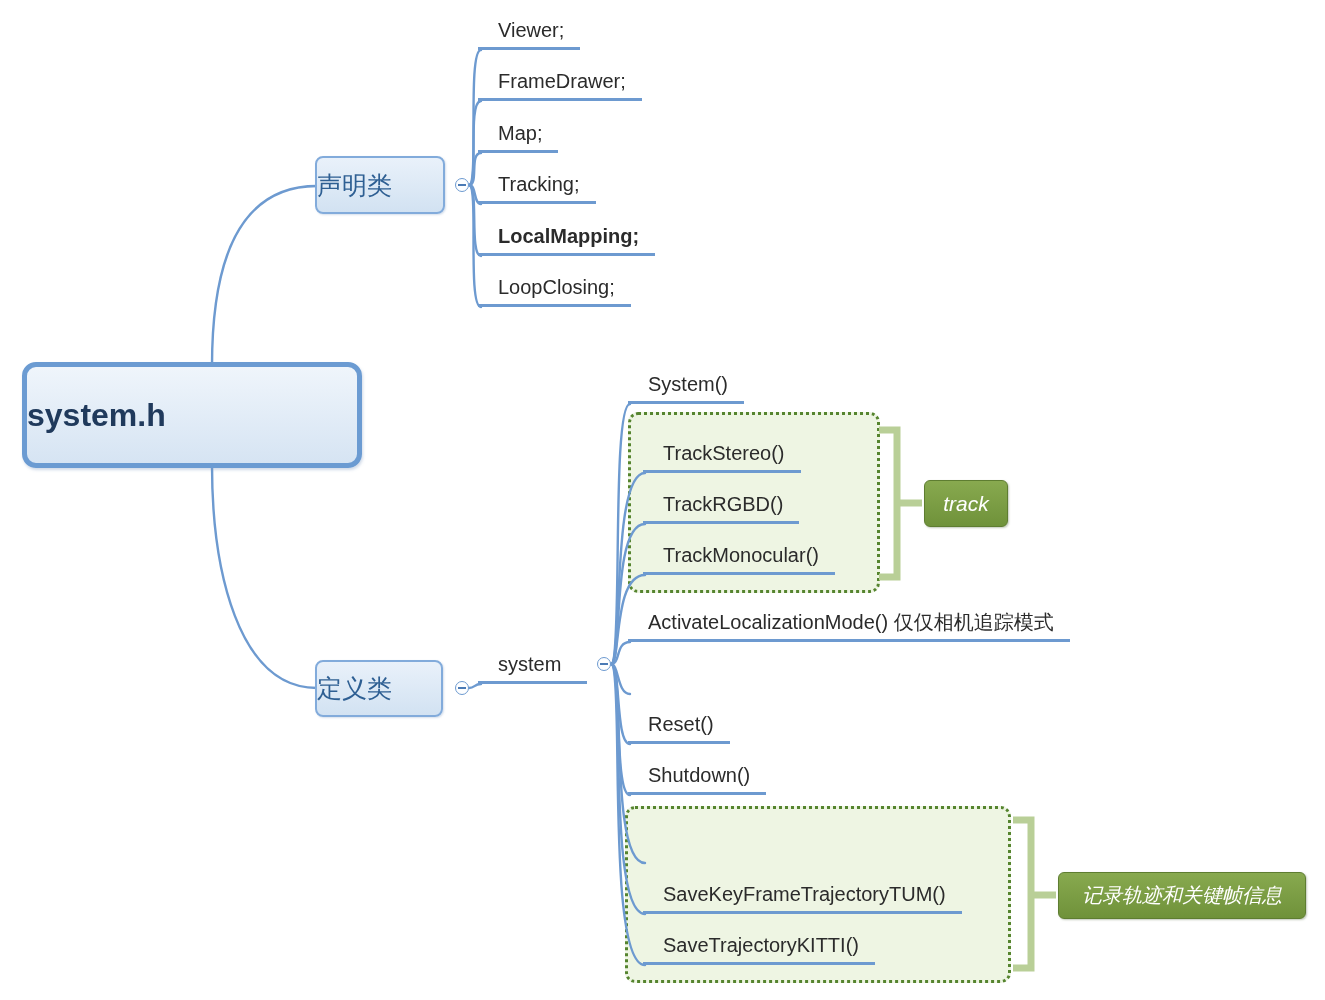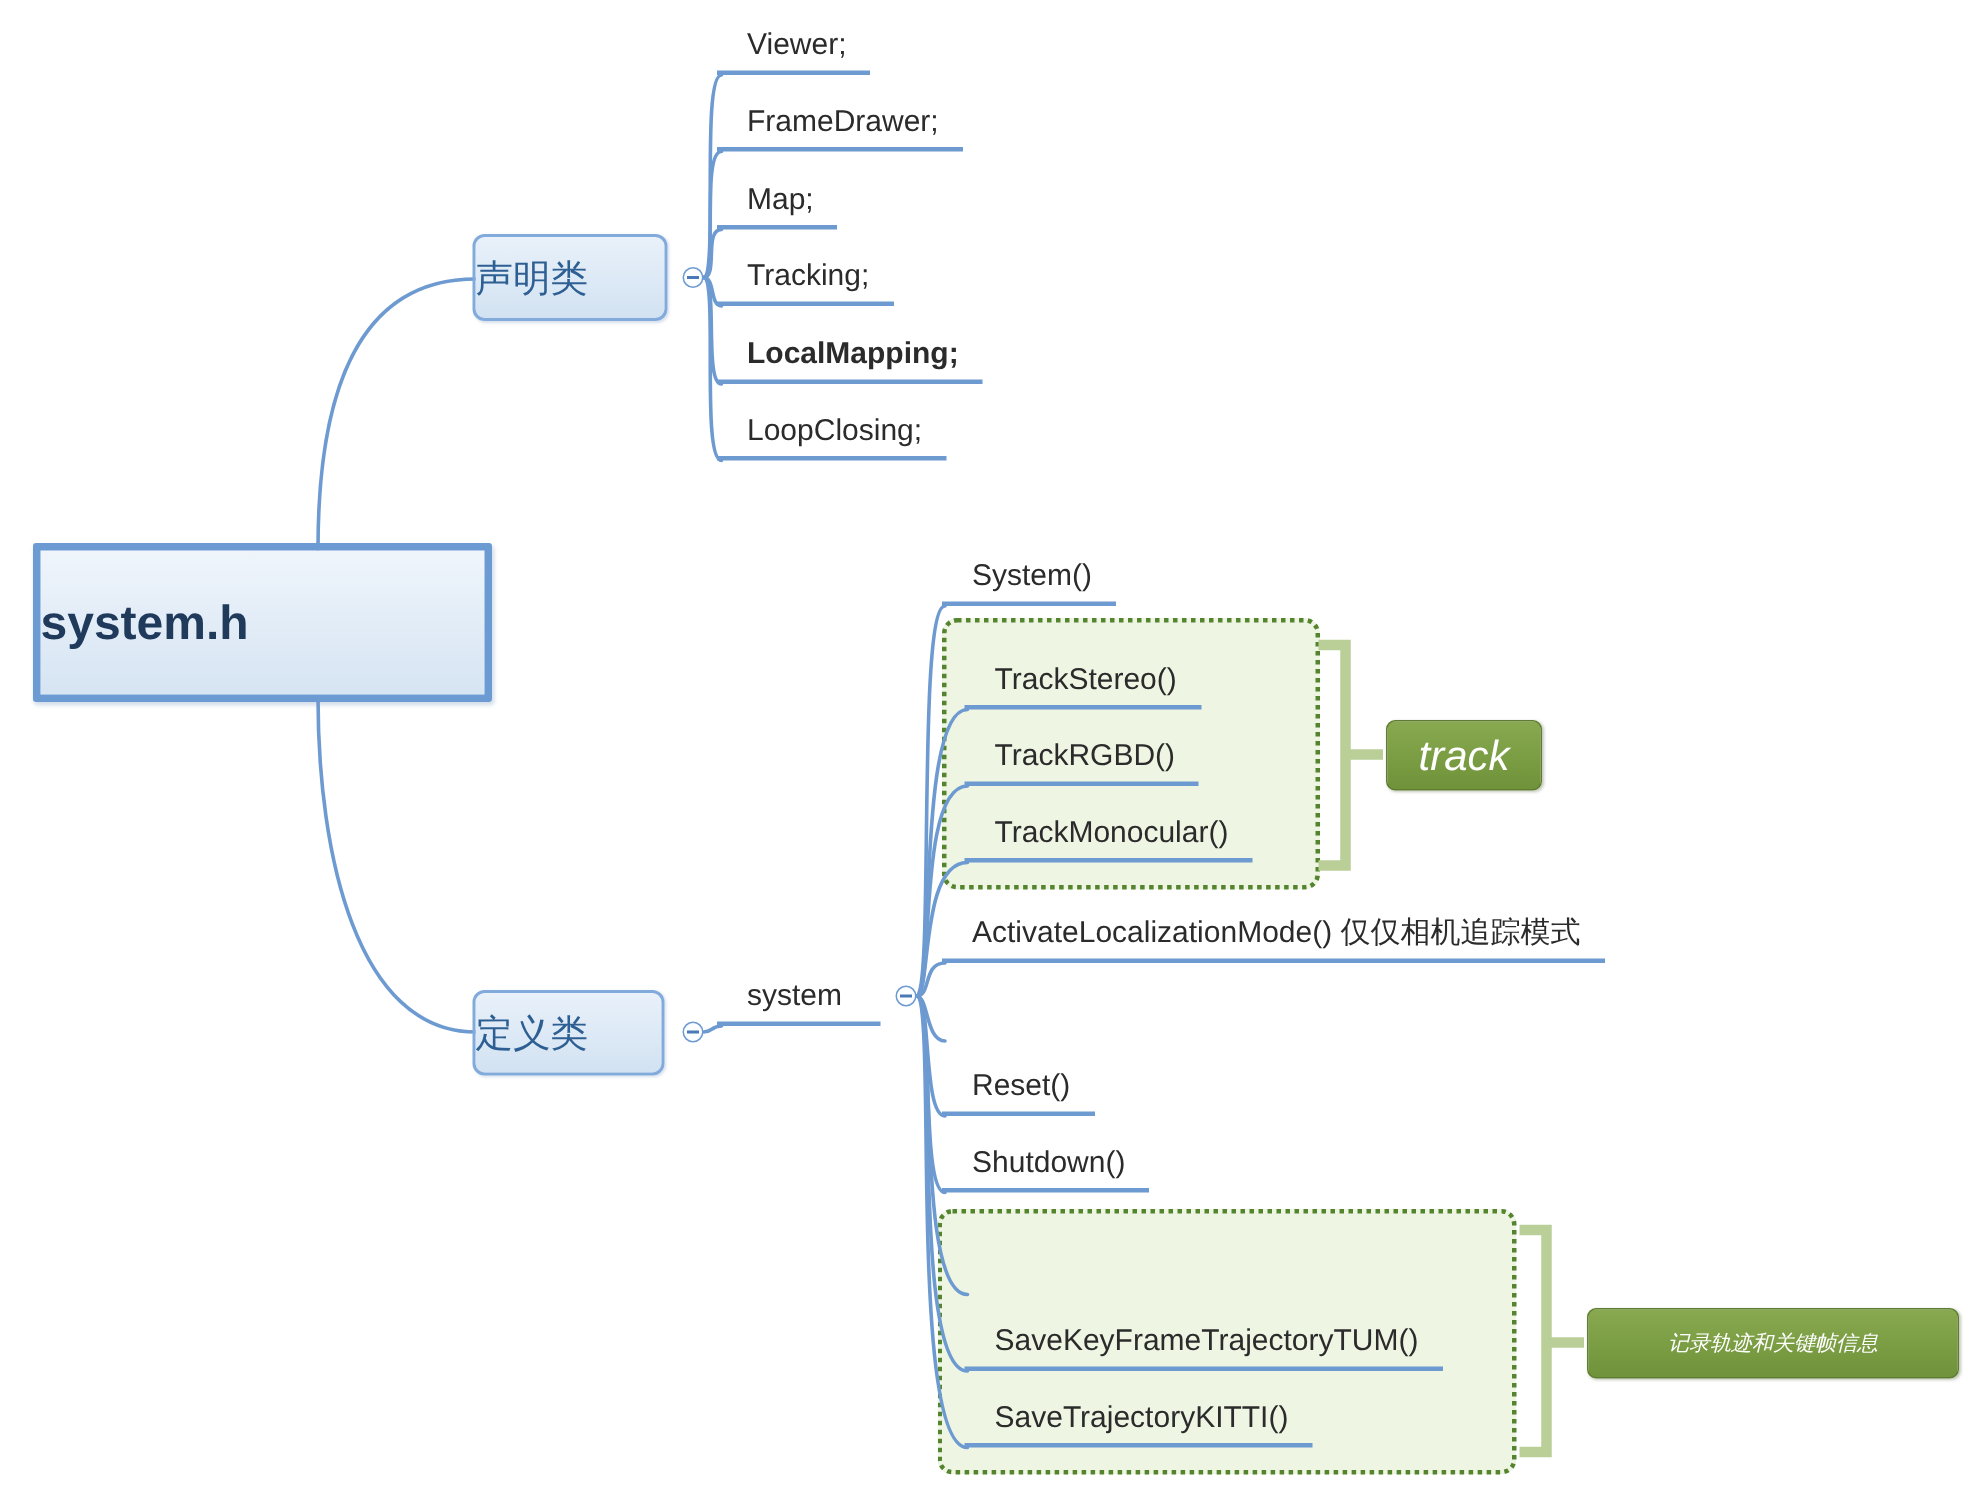--- a/index.html
+++ b/index.html
@@ -22,22 +22,22 @@
     padding:0 16px 4px 20px;
     border-bottom:3px solid #6d9ad0;
     white-space:nowrap;
   }
 
   .topic {
     position:absolute; z-index:4;
     display:flex; align-items:center; justify-content:flex-start;
   }
   .root-node {
-    left:22px; top:362px; width:306px; height:106px;
-    border:5px solid #6b9bd2; border-radius:2px;
+    left:22px; top:362px; width:340px; height:106px;
+    border:5px solid #6b9bd2; border-radius:14px;
     background:linear-gradient(180deg,#eff5fb 0%, #d6e4f3 100%);
     font-size:32px; font-weight:bold; color:#203a5c;
     box-shadow:1px 2px 3px rgba(120,150,190,.35);
   }
   .branch-node {
     border:2px solid #82abdb; border-radius:8px;
     background:linear-gradient(180deg,#e9f1fa,#d2e2f2);
     font-size:25px; color:#2e5f93;
     box-shadow:1px 1px 2px rgba(120,150,190,.3);
   }
@@ -45,22 +45,22 @@
   #define-node  { left:315px; top:660px; width:128px; height:57px; }
 
   .green-label {
     position:absolute; z-index:4;
     display:flex; align-items:center; justify-content:center;
     background:linear-gradient(180deg,#88a94f,#6f923a);
     border:1px solid #5e7d31; border-radius:6px;
     color:#ffffff; font-style:italic;
     box-shadow:1px 1px 2px rgba(100,120,80,.4);
   }
-  #track-label { left:924px; top:480px; width:104px;  height:47px; font-size:28px; }
-  #save-label  { left:1058px; top:872px; width:248px; height:47px; font-size:14px; }
+  #track-label { left:924px; top:480px; width:84px;  height:47px; font-size:21px; }
+  #save-label  { left:1058px; top:872px; width:248px; height:47px; font-size:20px; }
 
   .toggle {
     position:absolute; z-index:5;
     width:14px; height:14px; border:1.5px solid #6d9ad0; border-radius:50%;
     background:#fdfeff; display:flex; align-items:center; justify-content:center;
     cursor:pointer;
   }
   .toggle::after { content:""; display:block; width:8px; height:2px; background:#4a7ab5; }
 </style>
 </head>

